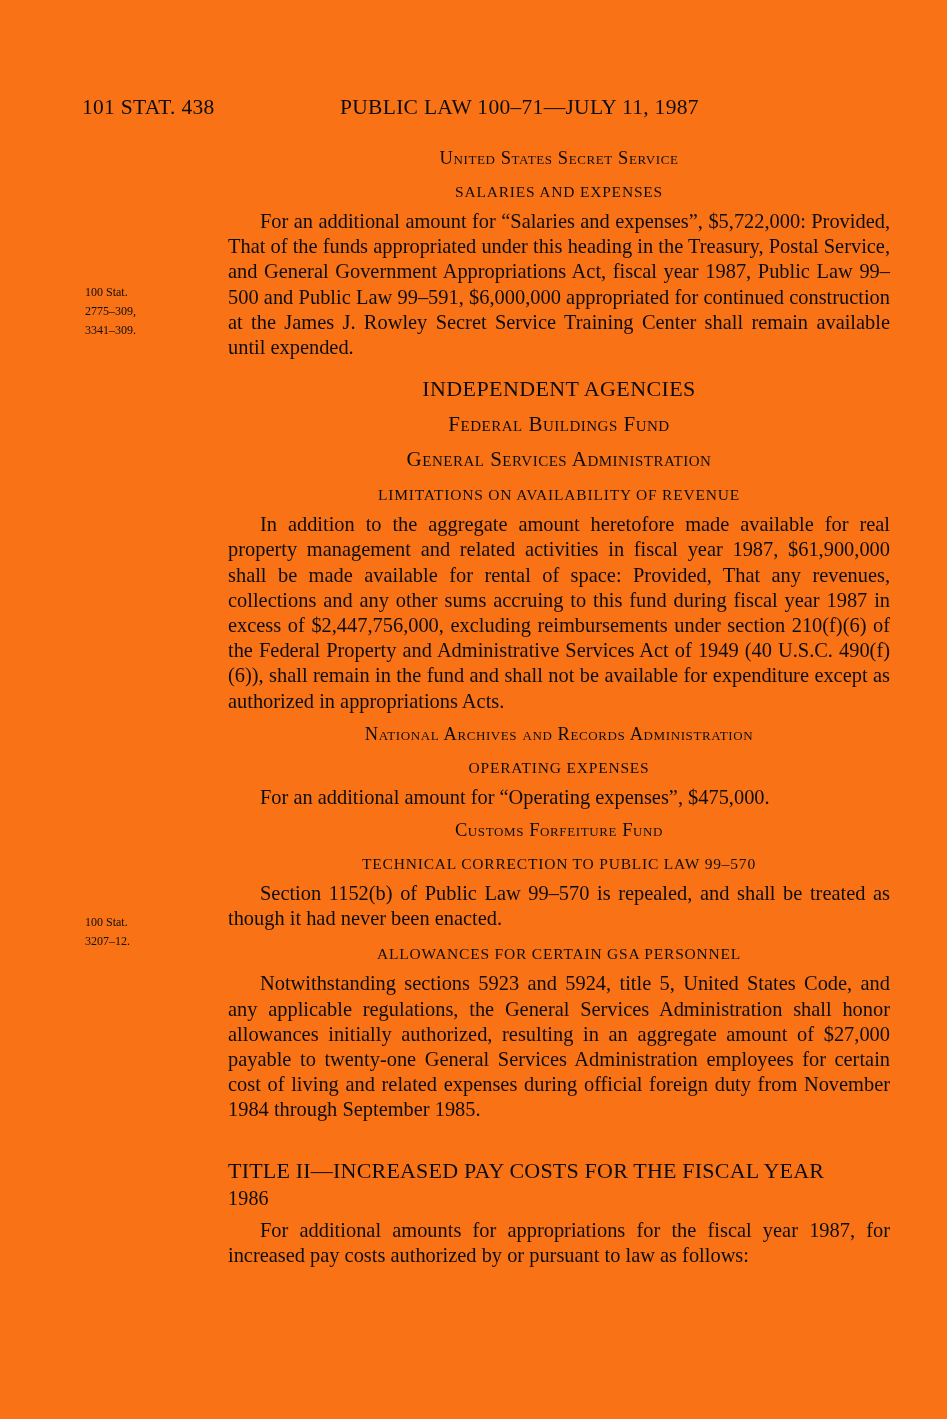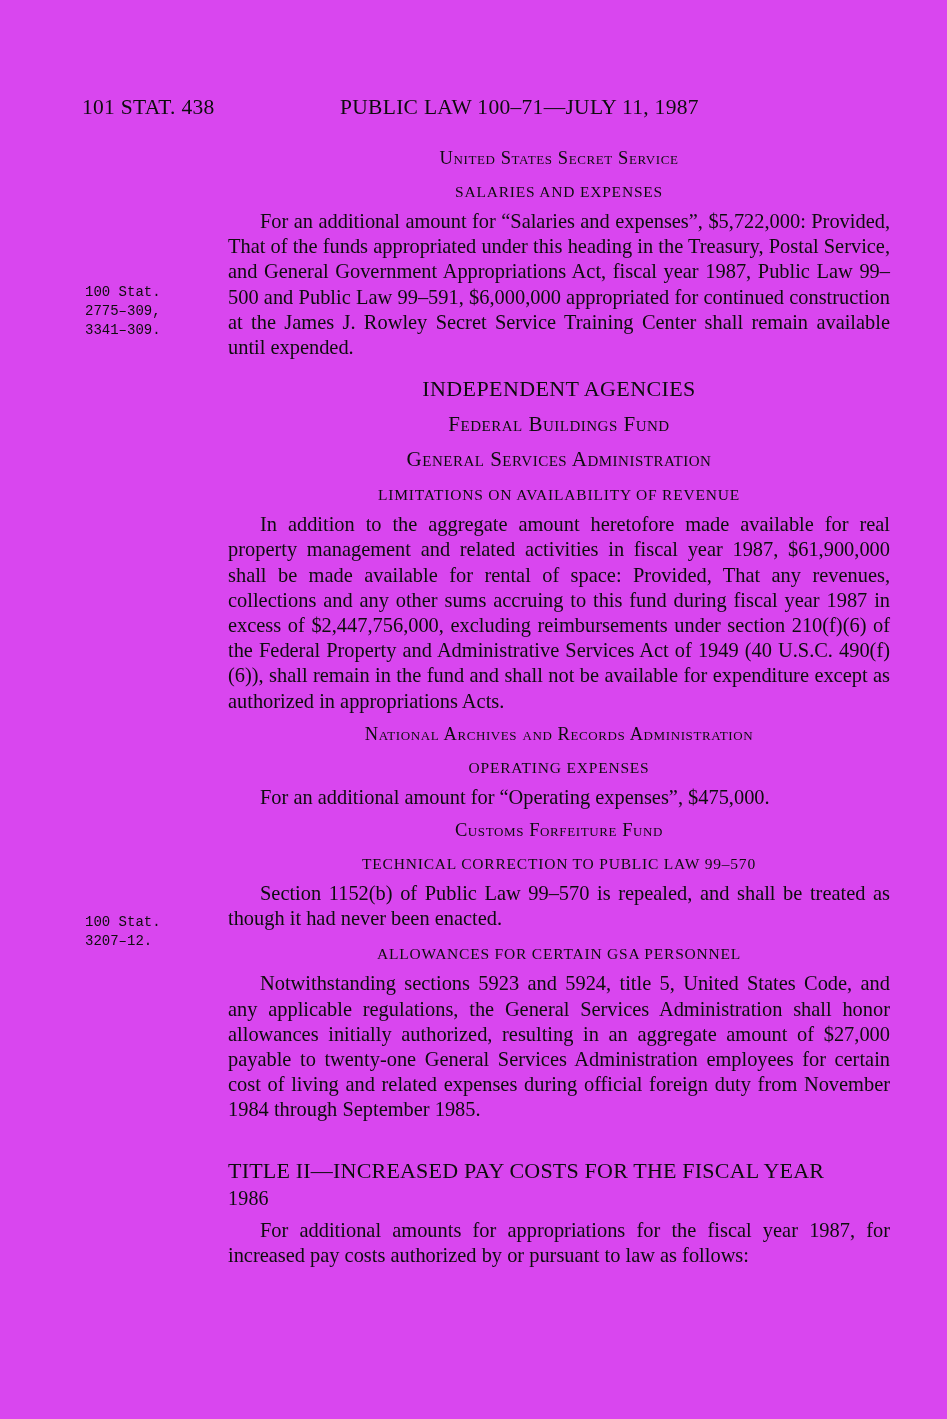--- a/index.html
+++ b/index.html
@@ -12,21 +12,21 @@
     height: 1419px;
     font-family: "Liberation Serif", serif;
     color: #0d0d0d;
     position: relative;
     overflow: hidden;
   }
   .page {
     position: relative;
     width: 947px;
     height: 1419px;
-    background: #d946ef;
+    background: #f97316;
   }
   
   .running-head {
     position: absolute;
     top: 95px;
     left: 0;
     width: 947px;
     height: 26px;
   }
   .rh-left {
@@ -81,23 +81,23 @@
     text-indent: 32px;
     margin: 6px 0 4px 0;
     hyphens: none;
   }
   .ital { }
   
   .marginal {
     position: absolute;
     left: 85px;
     width: 130px;
-    font-size: 14px;
+    font-size: 12px;
     line-height: 19px;
-    font-family: Liberation Mono, monospace;
+    font-family: Liberation Serif, serif;
   }
   .marginal div { white-space: nowrap; }
   .m1 { top: 283px; }
   .m2 { top: 913px; }
   
   .title2 {
     font-size: 22px;
     line-height: 27px;
     margin-top: 34px;
     letter-spacing: 0.2px;

